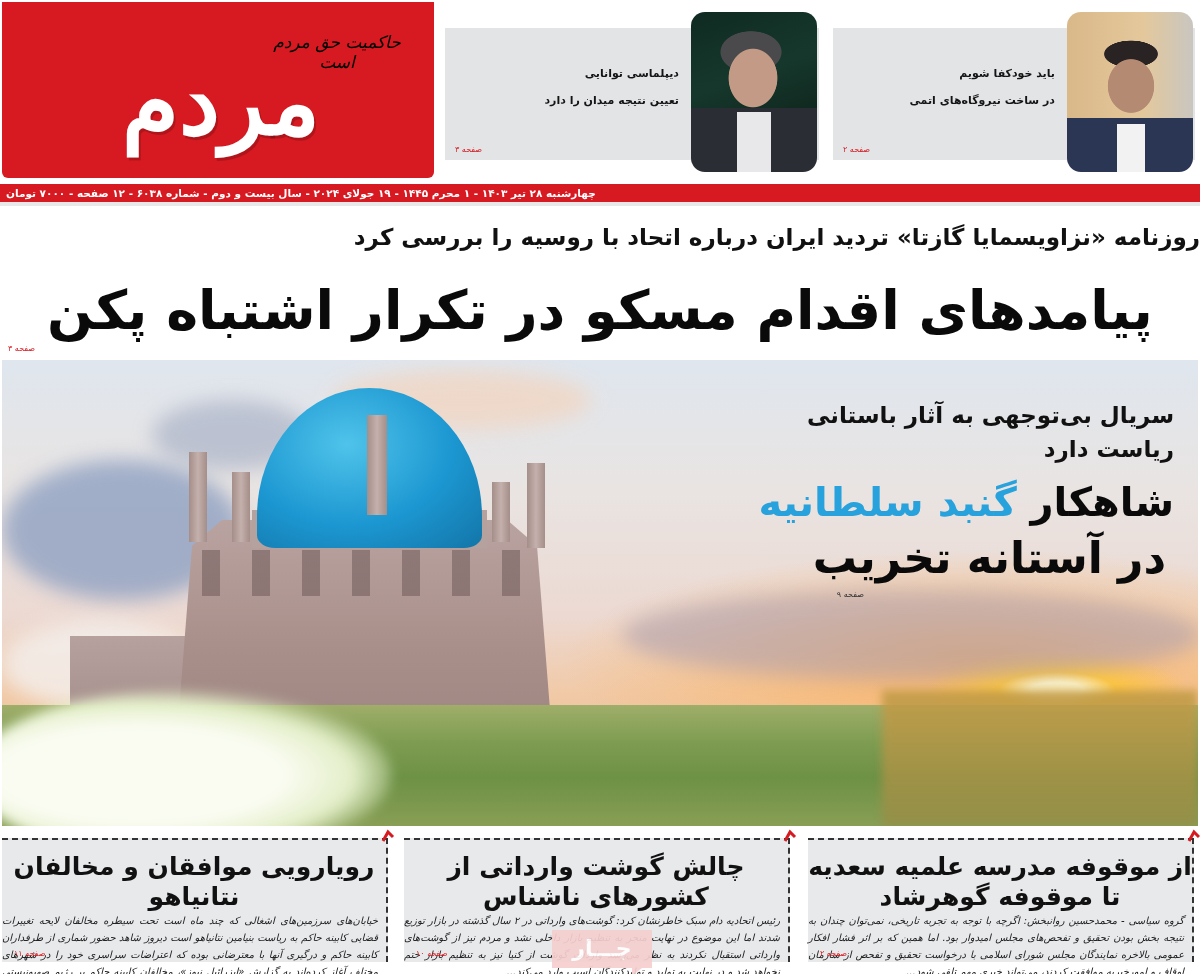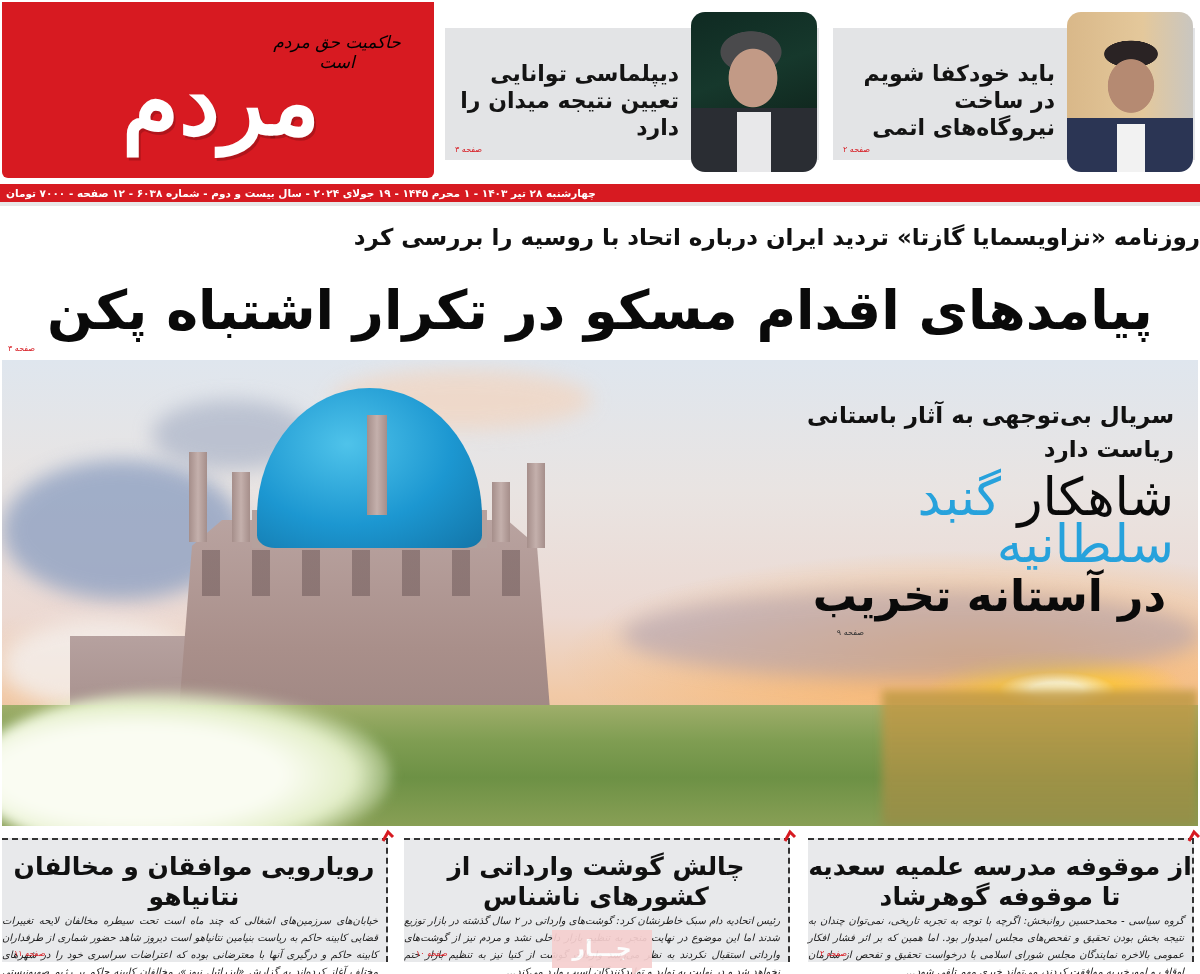--- a/index.html
+++ b/index.html
@@ -22,21 +22,21 @@
     text-align: center; color: #ffffff; letter-spacing: -2px;
     text-shadow: 2px 3px 0 rgba(0,0,0,0.18);
   }
 
   
   .teaser {
     position: absolute; top: 28px; height: 132px; background: #e3e4e6;
   }
   .teaser .tz-title {
     position: absolute; right: 140px; top: 32px; width: 220px; text-align: right;
-    font-weight: bold; font-size: 22px; line-height: 27px; color: #141414;
+    font-weight: bold; font-size: 11px; line-height: 27px; color: #141414;
   }
   .teaser .tz-page {
     position: absolute; left: 10px; bottom: 6px; font-size: 8px; color: #d71a21;
   }
   .teaser .photo {
     position: absolute; right: 2px; top: -16px; width: 126px; height: 160px;
     border-radius: 14px; overflow: hidden;
   }
   .teaser-1 { left: 445px; width: 374px; }
   .teaser-1 .photo {
@@ -138,21 +138,21 @@
   .hero .flowers {
     position: absolute; left: -30px; top: 330px; width: 420px; height: 170px; border-radius: 50%;
     background: radial-gradient(ellipse at 40% 50%, #fafcf2 0 40%, #e3eec8 60%, rgba(220,235,190,0) 75%);
     filter: blur(6px);
   }
 
   .hero-text {
     position: absolute; right: 24px; top: 38px; width: 440px; text-align: right;
   }
   .hero-text .kicker2 { font-weight: bold; font-size: 23px; line-height: 34px; color: #111; }
-  .hero-text .title-line1 { font-weight: normal; font-size: 52px; line-height: 47px; margin-top: 8px; color: #0a0a0a; }
+  .hero-text .title-line1 { font-weight: bold; font-size: 40px; line-height: 56px; margin-top: 8px; color: #0a0a0a; }
   .hero-text .title-line1 .accent { color: #27a2dc; }
   .hero-text .title-line2 { font-weight: bold; font-size: 44px; line-height: 56px; color: #0a0a0a; padding-right: 8px; }
   .hero-text .page-ref { font-size: 8px; color: #333; margin-top: 4px; padding-right: 310px; }
 
   
   .news {
     position: absolute; top: 838px; height: 124px; background: #e8e9eb;
     border-top: 2px dashed #333; border-right: 2px dashed #333;
   }
   .news .mark {

